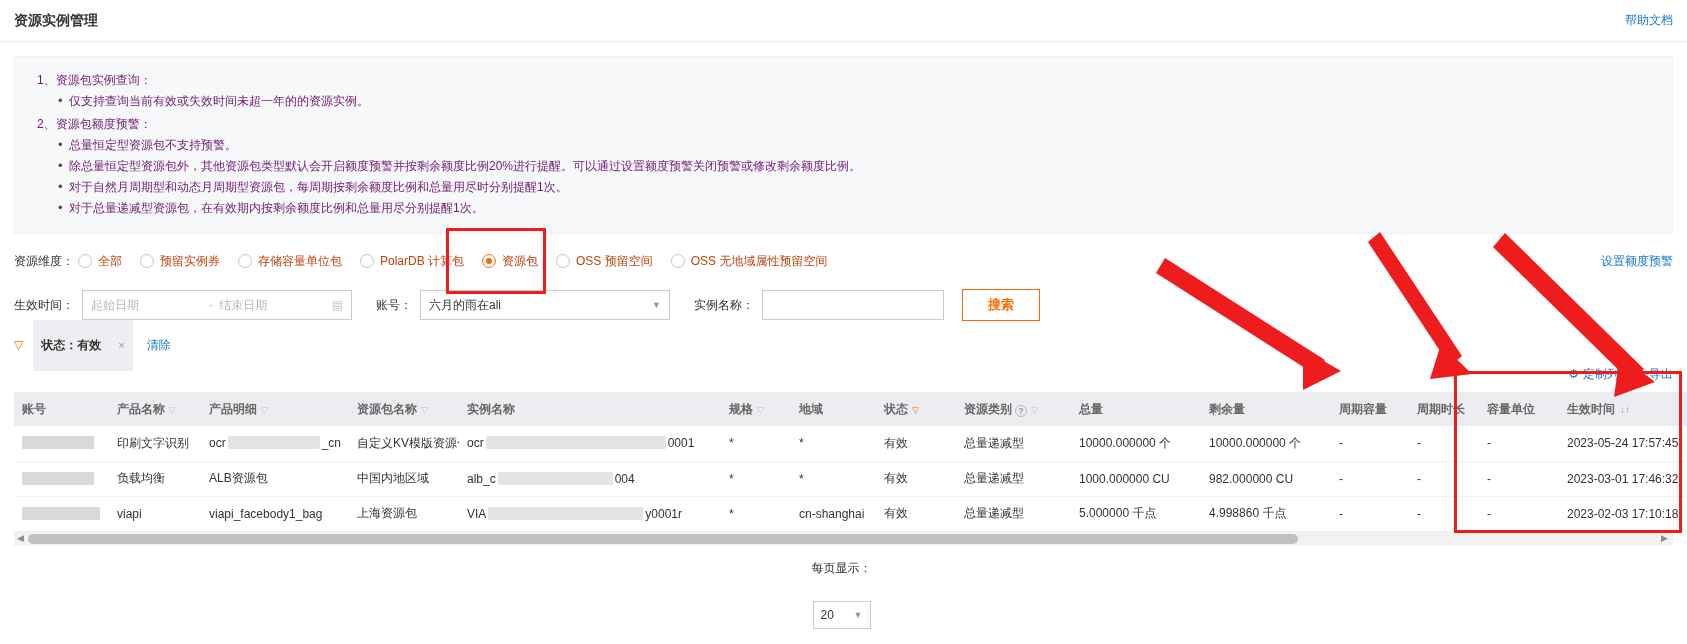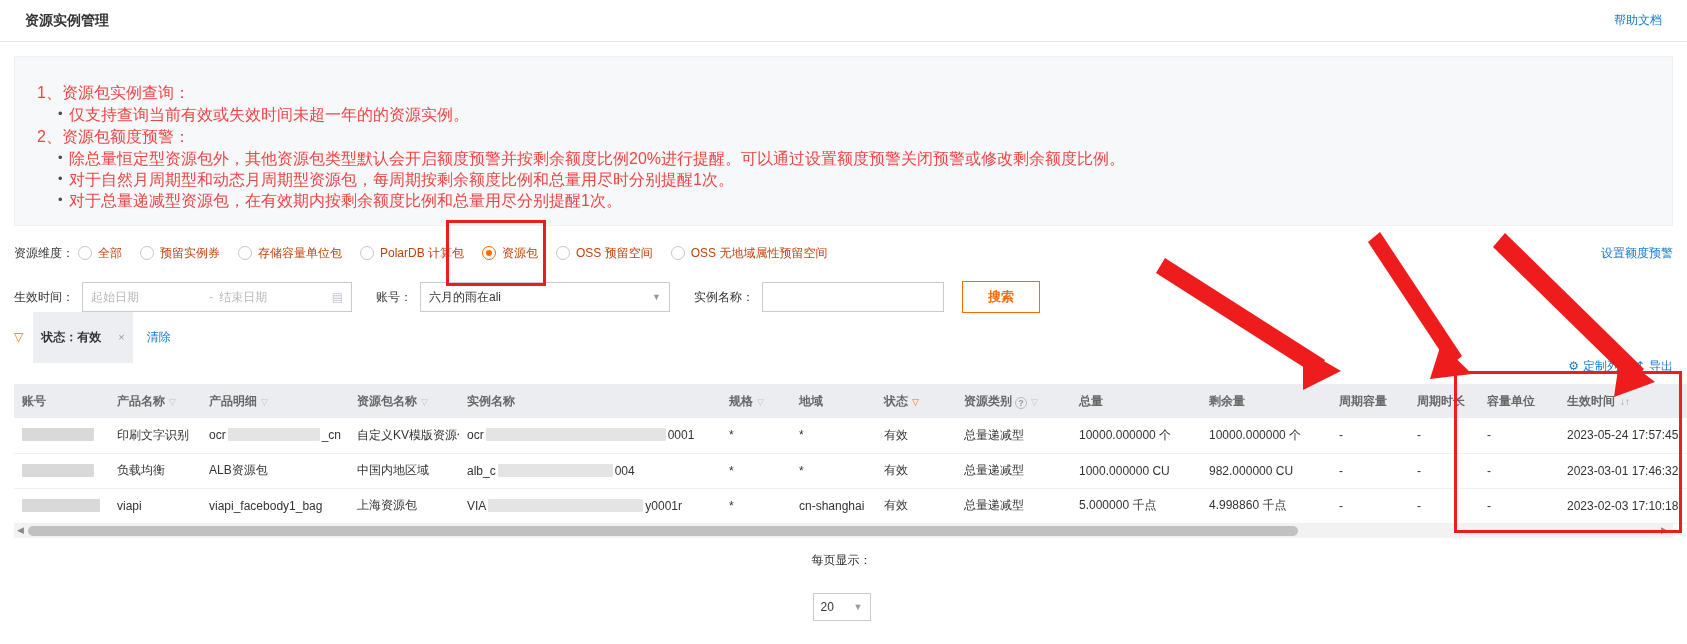--- a/index.html
+++ b/index.html
@@ -11,35 +11,35 @@
     font-size: 12px;
     color: #333;
     overflow: hidden;
   }
   .page { position: relative; width: 1687px; height: 644px; }
 
   
   .page-header {
     height: 42px;
     display: flex; align-items: center;
-    padding: 0 25px;
+    padding: 0 14px;
     border-bottom: 1px solid #e8e8e8;
     background: #fff;
   }
   .page-title { font-size: 14px; font-weight: bold; color: #333; }
   .help-link { margin-left: auto; color: #1677d2; font-size: 12px; cursor: pointer; }
 
   
   .notice {
     margin: 14px 14px 0 14px;
     background: #f7f8fa;
     border: 1px solid #f0f1f3;
-    padding: 25px 18px 12px 18px;
-    font-size: 16px;
-    color: #ef4444;
+    padding: 12px 18px 12px 18px;
+    font-size: 12px;
+    color: #701a75;
     line-height: 20px;
   }
   .notice-num { margin: 1px 0 1px 4px; }
   .notice ul { margin: 0 0 2px 0; padding-left: 36px; list-style: none; }
   .notice li { position: relative; line-height: 21px; }
   .notice li::before {
     content: "•"; position: absolute; left: -11px; top: -1px; font-size: 13px; color: #4a4a4a;
   }
 
   
@@ -195,20 +195,21 @@
     <div class="help-link">帮助文档</div>
   </div>
 
   <div class="notice">
     <div class="notice-num">1、资源包实例查询：</div>
     <ul>
       <li>仅支持查询当前有效或失效时间未超一年的的资源实例。</li>
     </ul>
     <div class="notice-num">2、资源包额度预警：</div>
     <ul>
+      <li>总量恒定型资源包不支持预警。</li>
       <li>除总量恒定型资源包外，其他资源包类型默认会开启额度预警并按剩余额度比例20%进行提醒。可以通过设置额度预警关闭预警或修改剩余额度比例。</li>
       <li>对于自然月周期型和动态月周期型资源包，每周期按剩余额度比例和总量用尽时分别提醒1次。</li>
       <li>对于总量递减型资源包，在有效期内按剩余额度比例和总量用尽分别提醒1次。</li>
     </ul>
   </div>
 
   <div class="dimension-row">
     <span class="dim-label">资源维度：</span>
 
     <span class="radio-item">

